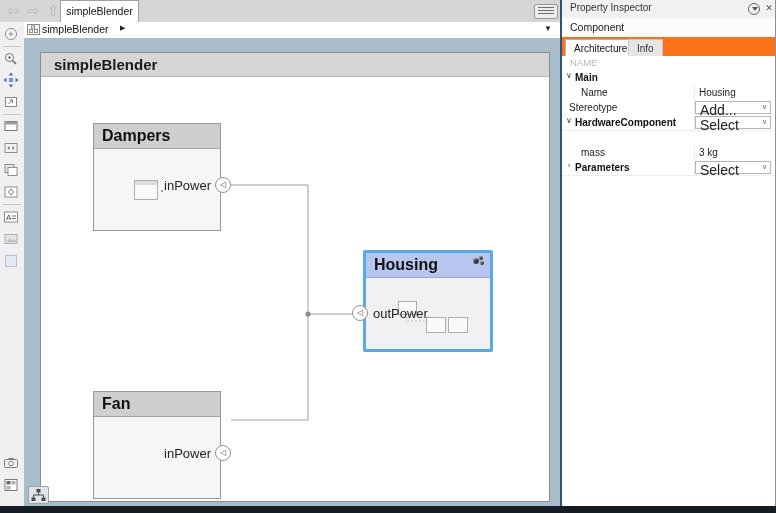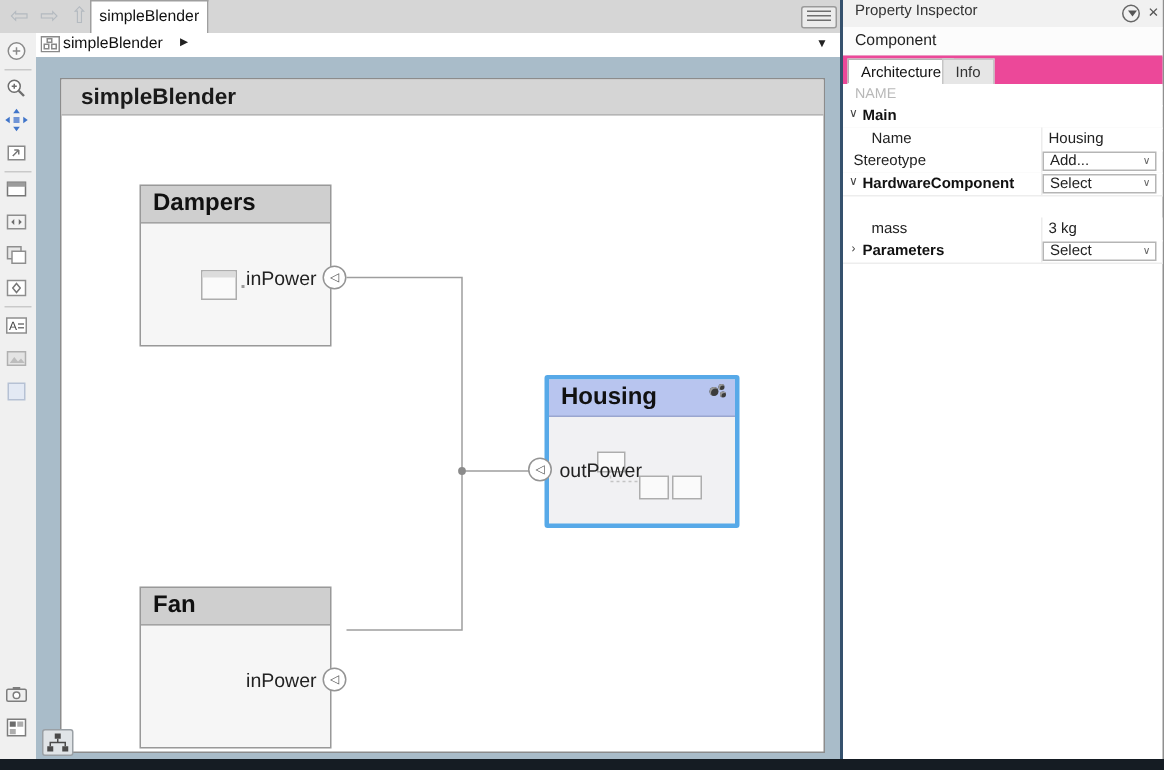--- a/index.html
+++ b/index.html
@@ -48,34 +48,34 @@
   
   #vdivider{left:560px;top:0;width:2px;height:506px;background:#35516d;}
   #inspector{left:562px;top:0;width:214px;height:506px;background:#fff;border-right:1px solid #8f8f8f;box-sizing:border-box;}
   #insp-title{left:0;top:0;width:213px;height:18px;background:#f1f1f1;border-bottom:1px solid #cfcfcf;}
   #insp-title .t{left:8px;top:2px;font-size:10px;color:#333;}
   #dock-btn{left:186px;top:3px;width:12px;height:12px;border:1px solid #666;border-radius:50%;box-sizing:border-box;}
   #dock-btn b{position:absolute;left:2.5px;top:3px;width:0;height:0;border-left:3px solid transparent;border-right:3px solid transparent;border-top:4px solid #555;}
   #close-btn{left:202px;top:2px;width:10px;height:12px;font-size:9px;color:#555;line-height:12px;text-align:center;}
   #insp-obj{left:0;top:18px;width:213px;height:19px;background:#fcfcfc;border-bottom:1px solid #dcdcdc;}
   #insp-obj .t{left:8px;top:3px;font-size:10.5px;color:#222;}
-  #insp-tabs{left:0;top:37px;width:213px;height:19px;background:#ec4899;border-bottom:1px solid #bdbdbd;}
+  #insp-tabs{left:0;top:37px;width:213px;height:19px;background:#f97316;border-bottom:1px solid #bdbdbd;}
   .itab{top:2px;height:17px;line-height:17px;font-size:10px;padding:0 8px;box-sizing:border-box;}
   .itab.active{background:#fff;border:1px solid #b3b3b3;border-bottom:1px solid #fff;color:#111;}
   .itab.idle{background:#e6e6e6;border:1px solid #c6c6c6;border-bottom:none;color:#333;}
   #grid-head{left:0;top:56px;width:213px;height:14px;background:#fff;border-bottom:1px solid #ececec;}
   #grid-head span{position:absolute;top:1px;font-size:9.5px;color:#b8b8b8;}
   .prow{left:0;width:213px;height:15px;background:#fff;border-bottom:1px solid #ededed;}
   .prow .vline{position:absolute;left:132px;top:0;width:1px;height:15px;background:#ececec;}
   .exp{position:absolute;left:3px;top:1px;font-size:8px;color:#444;width:8px;text-align:center;}
   .plabel{position:absolute;top:1.5px;font-size:10px;color:#222;}
   .plabel.bold{font-weight:bold;color:#111;text-align:right;}
   .pvaltxt{position:absolute;left:137px;top:1.5px;font-size:10px;color:#222;}
   .dd{position:absolute;left:133px;top:0.5px;width:76px;height:13px;border:1px solid #b5b5b5;background:#fff;box-sizing:border-box;}
-  .dd .v{position:absolute;left:4px;top:0.5px;font-size:10px;color:#222;}
+  .dd .v{position:absolute;left:4px;top:0.5px;font-size:14px;color:#222;}
   .dd .c{position:absolute;right:3px;top:1px;font-size:7px;color:#666;}
 
   #bottom-strip{left:0;top:506px;width:776px;height:7px;background:#151c23;}
   svg{display:block;}
 </style>
 </head>
 <body>
 
 <div id="app">
 

